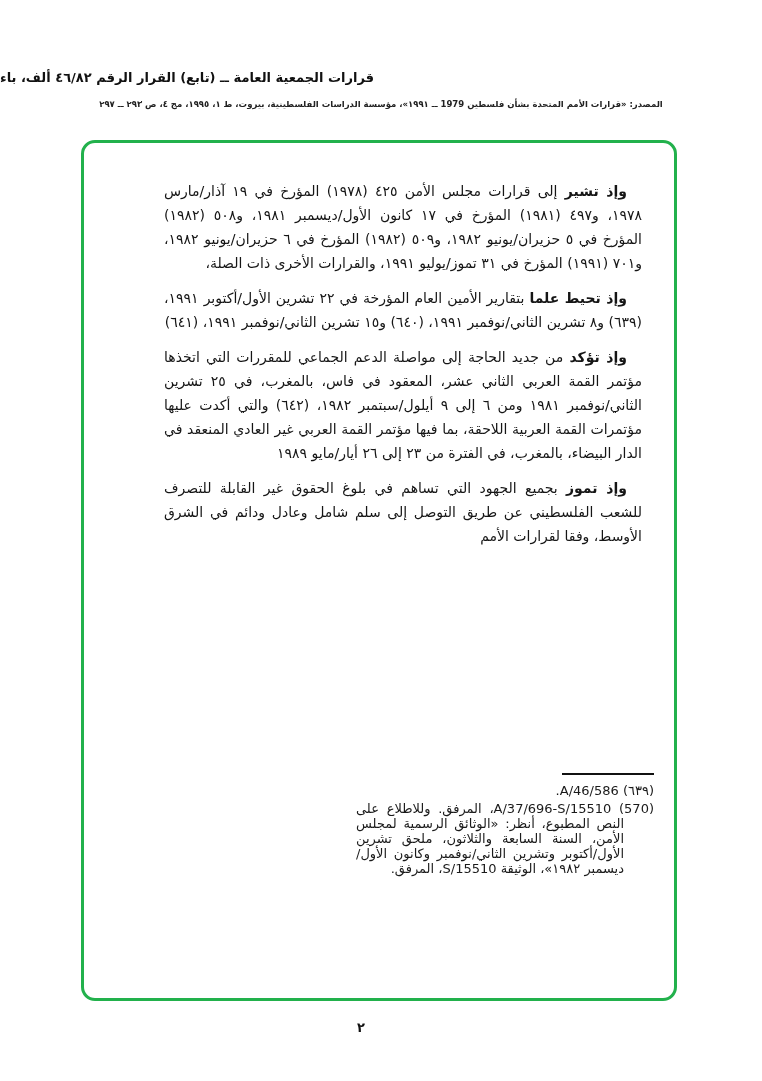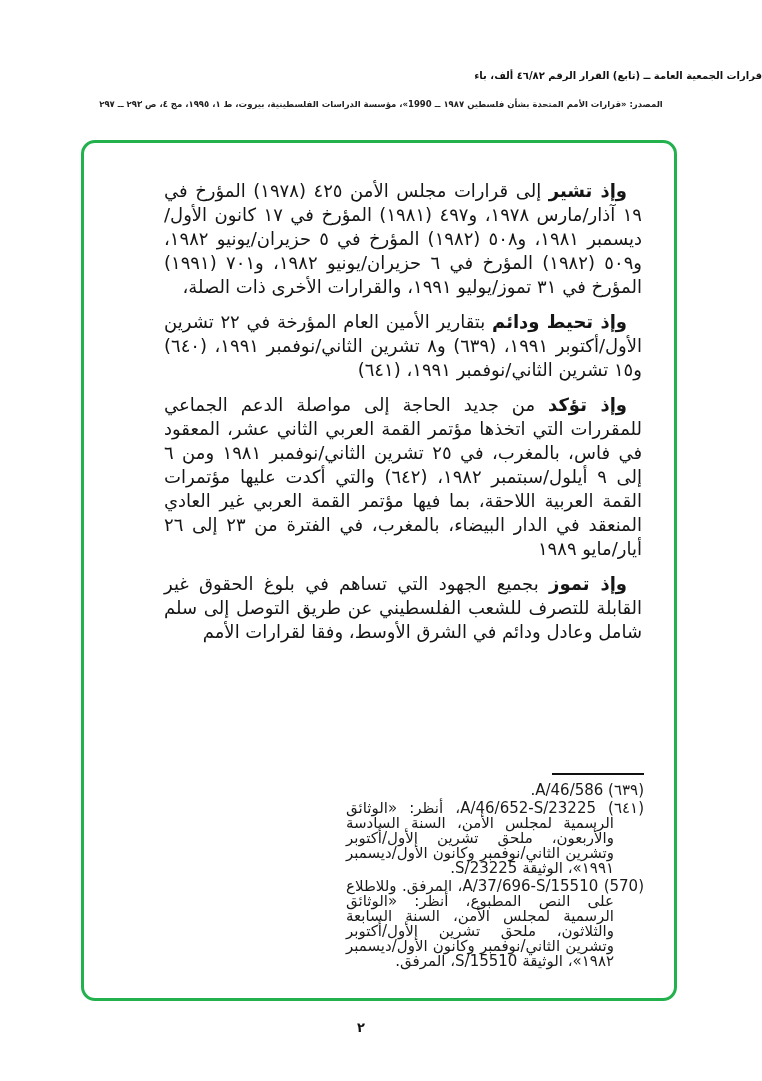--- a/index.html
+++ b/index.html
@@ -13,23 +13,23 @@
     position: relative;
     font-family: "DejaVu Sans", sans-serif;
     color: #111111;
     overflow: hidden;
   }
   .doc-header {
     position: absolute;
     top: 70px;
     left: 0;
     right: 0;
-    text-align: right;
+    text-align: left;
     direction: rtl;
-    font-size: 10px;
+    font-size: 13px;
     font-weight: 700;
     letter-spacing: 0.2px;
   }
   .doc-source {
     position: absolute;
     top: 99px;
     left: 0;
     right: 0;
     text-align: center;
     direction: rtl;
@@ -47,39 +47,39 @@
     border-radius: 14px;
     box-sizing: border-box;
   }
   .body-text {
     position: absolute;
     top: 36px;
     right: 32px;
     width: 478px;
     direction: rtl;
     text-align: justify;
-    font-size: 18px;
+    font-size: 14px;
     line-height: 24px;
     color: #151515;
     margin-left: 48px;
   }
   .para {
     margin: 0 0 11px 0;
     text-indent: 15px;
   }
   .lead {
     font-weight: 700;
   }
   .footnote-area {
     position: absolute;
     top: 630px;
-    right: 30px;
+    right: 20px;
     width: 298px;
     direction: rtl;
-    font-size: 15px;
+    font-size: 13px;
     line-height: 15px;
     text-align: justify;
     color: #1a1a1a;
   }
   .fn-sep {
     width: 92px;
     border-top: 2px solid #111;
     margin: 0 0 8px 0;
   }
   .footnote {
@@ -99,35 +99,34 @@
     font-size: 13px;
     font-weight: 700;
     direction: rtl;
   }
 </style>
 </head>
 <body>
 
 <div class="doc-header">قرارات الجمعية العامة ــ (تابع) القرار الرقم ٤٦/٨٢ ألف، باء</div>
 
-<div class="doc-source">المصدر: «قرارات الأمم المتحدة بشأن فلسطين ١٩٨٧ ــ 1990»، مؤسسة الدراسات الفلسطينية، بيروت، ط ١، ١٩٩٥، مج ٤، ص ٢٩٣ ــ ٢٩٧</div>
+<div class="doc-source">المصدر: «قرارات الأمم المتحدة بشأن فلسطين 1979 ــ ١٩٩١»، مؤسسة الدراسات الفلسطينية، بيروت، ط ١، ١٩٩٥، مج ٤، ص ٢٩٣ ــ ٢٩٧</div>
 
 <div class="green-box" style="border-color: rgb(34, 177, 76);">
 
   <div class="body-text">
       <p class="para"><span class="lead">وإذ تشير</span> إلى قرارات مجلس الأمن ٤٢٥ (١٩٧٨) المؤرخ في ١٩ آذار/مارس ١٩٧٨، و٤٩٧ (١٩٨١) المؤرخ في ١٧ كانون الأول/ديسمبر ١٩٨١، و٥٠٨ (١٩٨٢) المؤرخ في ٥ حزيران/يونيو ١٩٨٢، و٥٠٩ (١٩٨٢) المؤرخ في ٦ حزيران/يونيو ١٩٨٢، و٧٠١ (١٩٩١) المؤرخ في ٣١ تموز/يوليو ١٩٩١، والقرارات الأخرى ذات الصلة،</p>
-      <p class="para"><span class="lead">وإذ تحيط ودائم</span> بتقارير الأمين العام المؤرخة في ٢٢ تشرين الأول/أكتوبر ١٩٩١، (٦٣٩) و٨ تشرين الثاني/نوفمبر ١٩٩١، (٦٤٠) و١٥ تشرين الثاني/نوفمبر ١٩٩١، (٦٤١)</p>
+      <p class="para"><span class="lead">وإذ تحيط علما</span> بتقارير الأمين العام المؤرخة في ٢٢ تشرين الأول/أكتوبر ١٩٩١، (٦٣٩) و٨ تشرين الثاني/نوفمبر ١٩٩١، (٦٤٠) و١٥ تشرين الثاني/نوفمبر ١٩٩١، (٦٤١)</p>
       <p class="para"><span class="lead">وإذ تؤكد</span> من جديد الحاجة إلى مواصلة الدعم الجماعي للمقررات التي اتخذها مؤتمر القمة العربي الثاني عشر، المعقود في فاس، بالمغرب، في ٢٥ تشرين الثاني/نوفمبر ١٩٨١ ومن ٦ إلى ٩ أيلول/سبتمبر ١٩٨٢، (٦٤٢) والتي أكدت عليها مؤتمرات القمة العربية اللاحقة، بما فيها مؤتمر القمة العربي غير العادي المنعقد في الدار البيضاء، بالمغرب، في الفترة من ٢٣ إلى ٢٦ أيار/مايو ١٩٨٩</p>
       <p class="para"><span class="lead">وإذ تموز</span> بجميع الجهود التي تساهم في بلوغ الحقوق غير القابلة للتصرف للشعب الفلسطيني عن طريق التوصل إلى سلم شامل وعادل ودائم في الشرق الأوسط، وفقا لقرارات الأمم</p>
     </div>
 
   <div class="footnote-area">
     <div class="fn-sep"></div>
     <div>
         <div class="footnote"><span class="fnum">(٦٣٩)</span> ⁦A/46/586⁩.</div>
-        <div class="footnote"><span class="fnum">(٦٤١)</span> ⁦A/46/652-S/23225⁩، أنظر: «الوثائق الرسمية لمجلس الأمن، السنة السادسة والأربعون، ملحق تشرين الأول/أكتوبر وتشرين الثاني/نوفمبر وكانون الأول/ديسمبر ١٩٩١»، الوثيقة ⁦S/23225⁩.</div>
         <div class="footnote"><span class="fnum">(570)</span> ⁦A/37/696-S/15510⁩، المرفق. وللاطلاع على النص المطبوع، أنظر: «الوثائق الرسمية لمجلس الأمن، السنة السابعة والثلاثون، ملحق تشرين الأول/أكتوبر وتشرين الثاني/نوفمبر وكانون الأول/ديسمبر ١٩٨٢»، الوثيقة ⁦S/15510⁩، المرفق.</div>
       </div>
   </div>
 
 </div>
 
 <div class="page-number">٢</div>
 
 </body></html>

